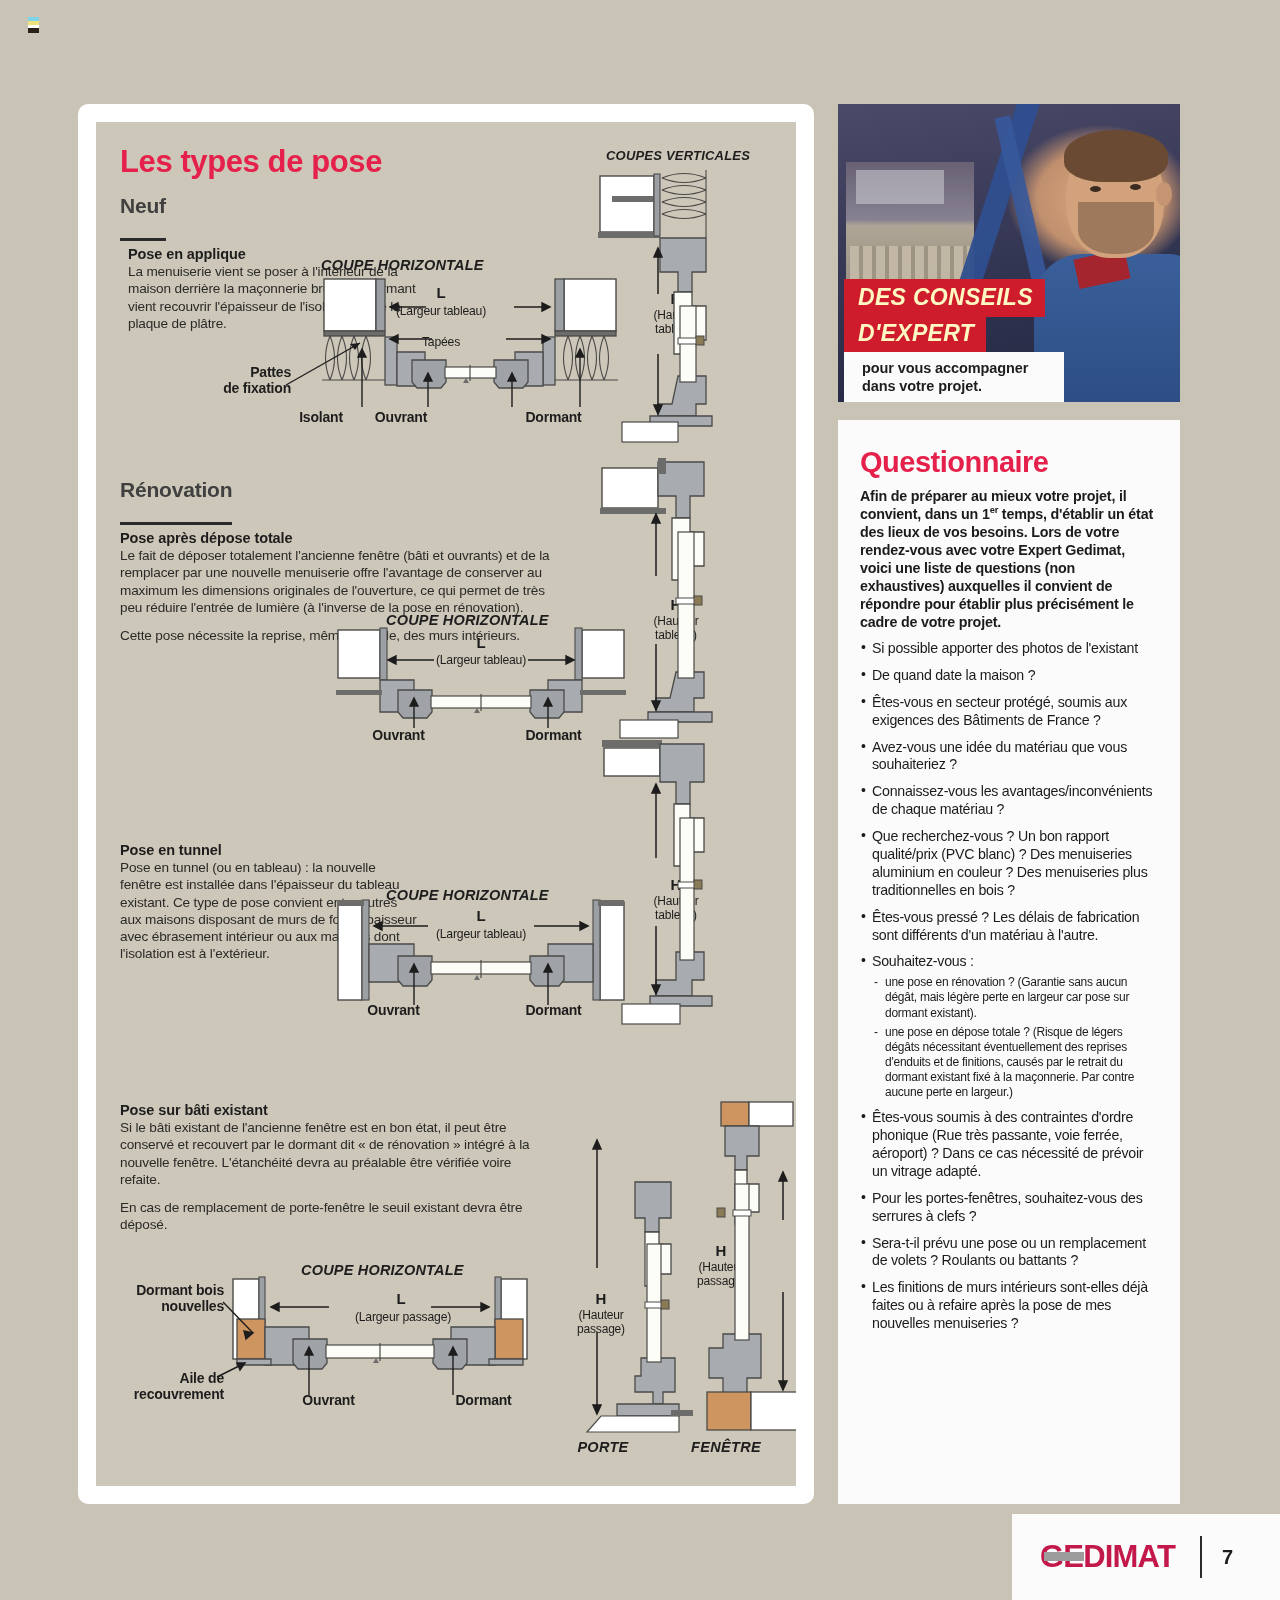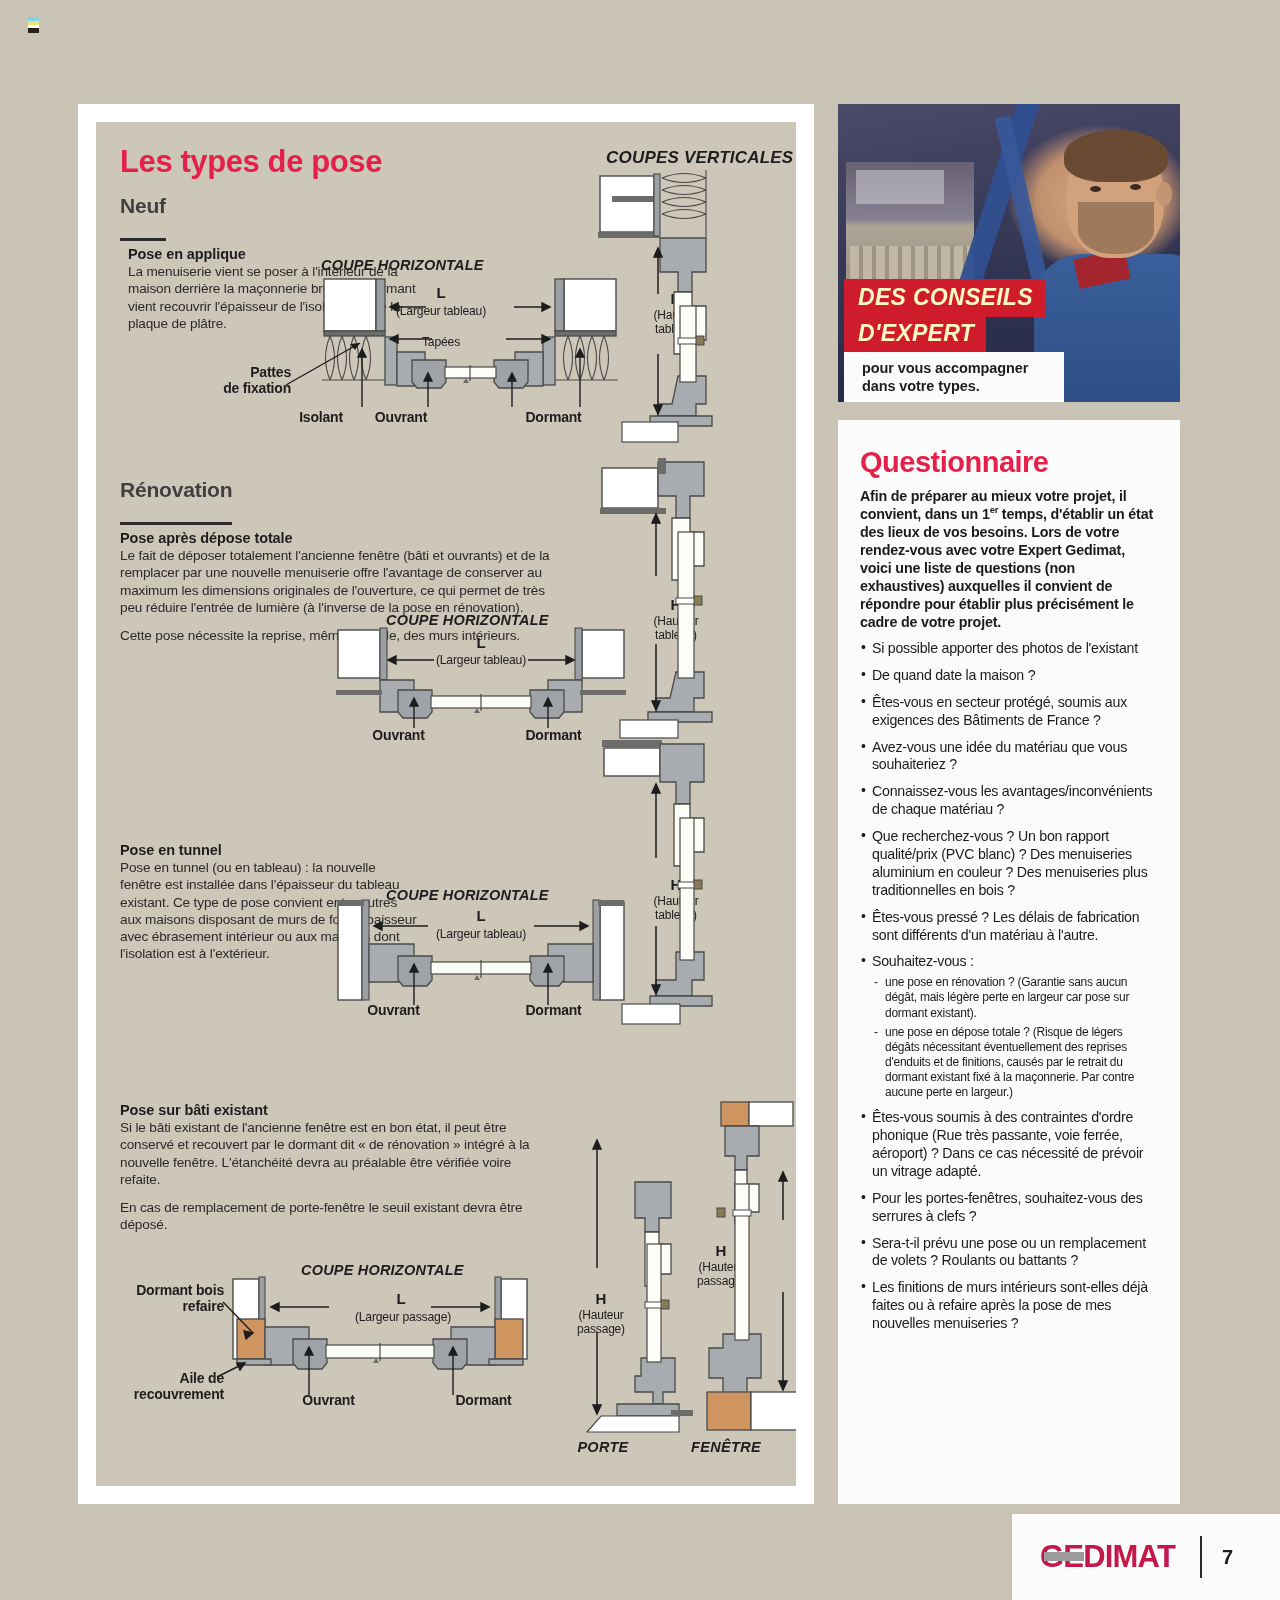--- a/index.html
+++ b/index.html
@@ -14,21 +14,21 @@
   
   .corner-artifact {
     position: absolute; left: 28px; top: 17px; width: 11px; height: 16px;
     background: linear-gradient(to bottom,
        #7fd3e8 0 28%, #efe27a 28% 50%, #ffffff 50% 66%, #2a2118 66% 100%);
   }
 
   
   .left-frame {
     position: absolute; left: 78px; top: 104px; width: 736px; height: 1400px;
-    background: #ffffff; padding: 18px;
+    background: #ffffff; padding: 18px; border-radius: 10px;
   }
   .left-inner {
     width: 100%; height: 100%; background: #cdc7b9; position: relative;
     overflow: hidden;
   }
 
   .h1-red {
     position: absolute; left: 24px; top: 22px;
     color: #e5204a; font-size: 31px; font-weight: bold; letter-spacing: -0.4px;
   }
@@ -47,21 +47,21 @@
     letter-spacing: -0.15px;
   }
   .blk p + p { margin-top: 11px; }
 
   .coupe-title {
     position: absolute; font-style: italic; font-weight: bold;
     font-size: 14.5px; color: #1d1d1d; letter-spacing: 0.2px;
   }
   .coupes-vert-title {
     position: absolute; font-style: italic; font-weight: bold;
-    font-size: 17px; color: #1d1d1d; letter-spacing: 0.2px;
+    font-size: 13px; color: #1d1d1d; letter-spacing: 0.2px;
   }
   .dlabel {
     position: absolute; font-size: 14px; font-weight: bold; color: #1d1d1d;
     text-align: center; letter-spacing: -0.2px;
   }
   .dim-L {
     position: absolute; font-size: 15px; font-weight: bold; color: #1d1d1d;
     text-align: center;
   }
   .dim-sub {
@@ -458,21 +458,21 @@
       <h4>Pose sur bâti existant</h4>
       <p>Si le bâti existant de l'ancienne fenêtre est en bon état, il peut être conservé et recouvert par le dormant dit « de rénovation » intégré à la nouvelle fenêtre. L'étanchéité devra au préalable être vérifiée voire refaite.</p>
       <p>En cas de remplacement de porte-fenêtre le seuil existant devra être déposé.</p>
     </div>
 
     <div class="coupe-title" style="left:205px; top:1140px;">COUPE HORIZONTALE</div>
     <div class="dim-L" style="left:290px; top:1168px; width:30px;">L</div>
     <div class="dim-sub" style="left:245px; top:1188px; width:124px;">(Largeur passage)</div>
 
     <div class="dlabel" style="left:8px; top:1160px; width:120px; text-align:right;">
-      <span>Dormant bois</span><br><span>refaire</span>
+      <span>Dormant bois</span><br><span>nouvelles</span>
     </div>
     <div class="dlabel" style="left:0px; top:1248px; width:128px; text-align:right;">
       <span>Aile de</span><br><span>recouvrement</span>
     </div>
     <div class="dlabel" style="left:185px; top:1270px; width:95px;">Ouvrant</div>
     <div class="dlabel" style="left:340px; top:1270px; width:95px;">Dormant</div>
 
     <svg class="diag" style="left:135px; top:1155px;" width="300" height="120">
       <g fill="#fff" stroke="#4a4a48" stroke-width="1.4">
         <rect x="2" y="2" width="26" height="80"></rect>
@@ -574,21 +574,21 @@
     <div class="photo-head"></div>
     <div class="photo-beard"></div>
     <div class="photo-hair"></div>
     <div class="photo-ear"></div>
     <div class="photo-eye" style="left:252px; top:82px;"></div>
     <div class="photo-eye" style="left:292px; top:80px;"></div>
     <div class="badge-red badge-r1">DES CONSEILS</div>
     <div class="badge-red badge-r2">D'EXPERT</div>
     <div class="badge-white">
       <span>pour vous accompagner</span>
-      <span>dans votre types.</span>
+      <span>dans votre projet.</span>
     </div>
   </div>
 
   <div class="quest-card">
     <div class="quest-title">Questionnaire</div>
     <div class="quest-intro">Afin de préparer au mieux votre projet, il convient, dans un 1<sup style="font-size:.65em">er</sup> temps, d'établir un état des lieux de vos besoins. Lors de votre rendez-vous avec votre Expert Gedimat, voici une liste de questions (non exhaustives) auxquelles il convient de répondre pour établir plus précisément le cadre de votre projet.</div>
     <ul class="qlist" id="qlist">
         <li><span>Si possible apporter des photos de l'existant</span></li>
         <li><span>De quand date la maison ?</span></li>
         <li><span>Êtes-vous en secteur protégé, soumis aux exigences des Bâtiments de France ?</span></li>

